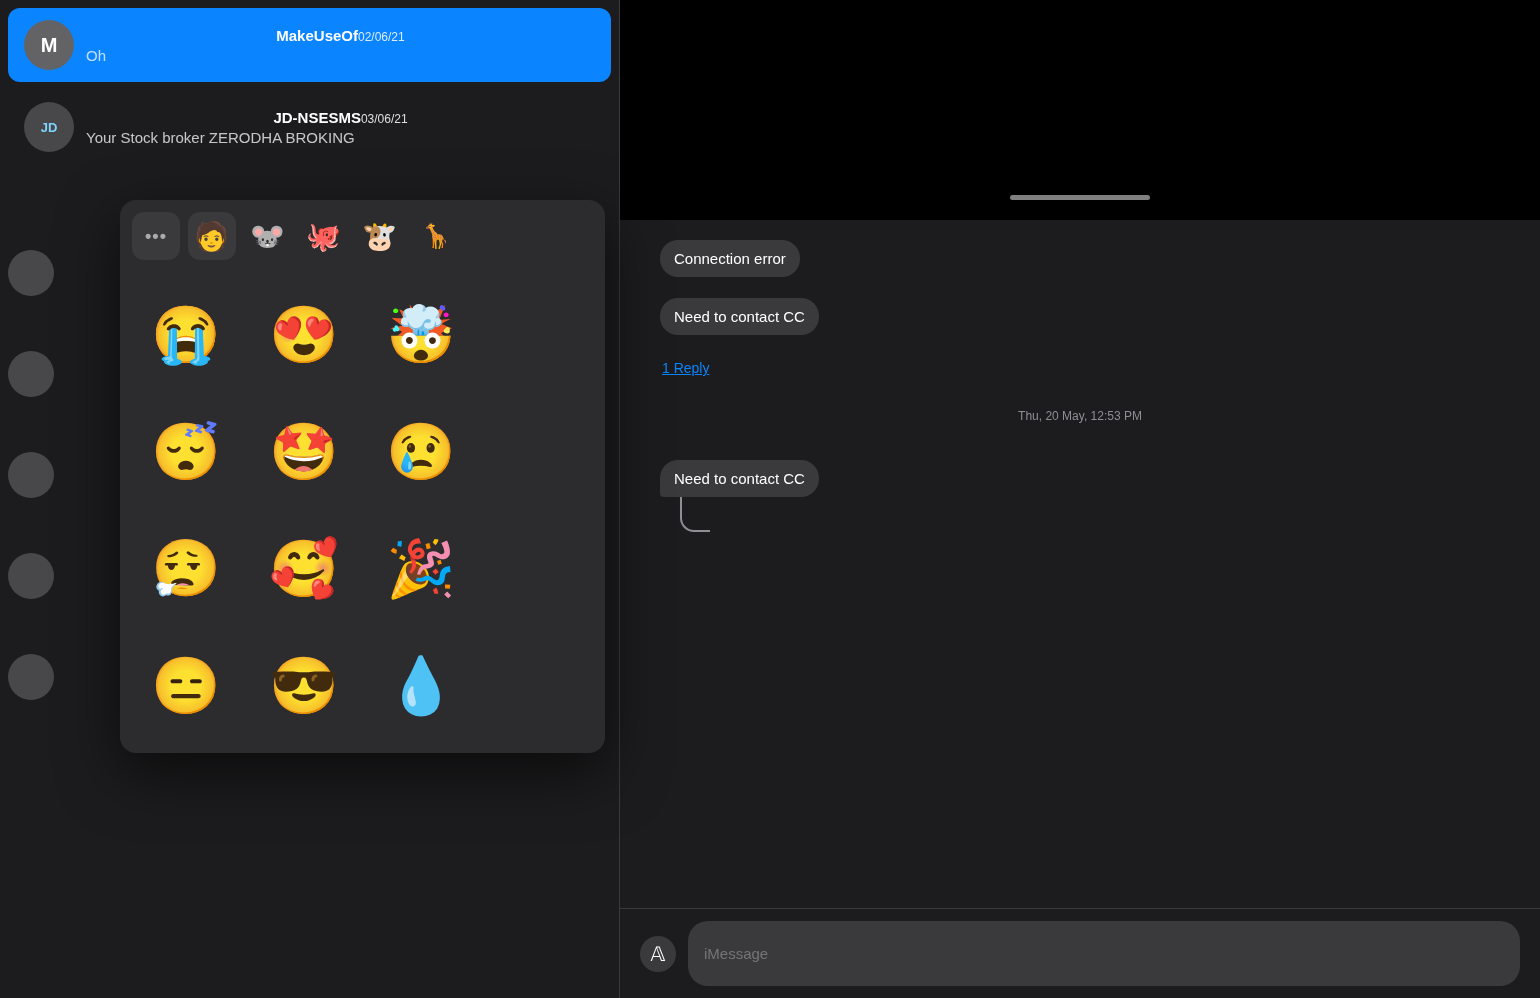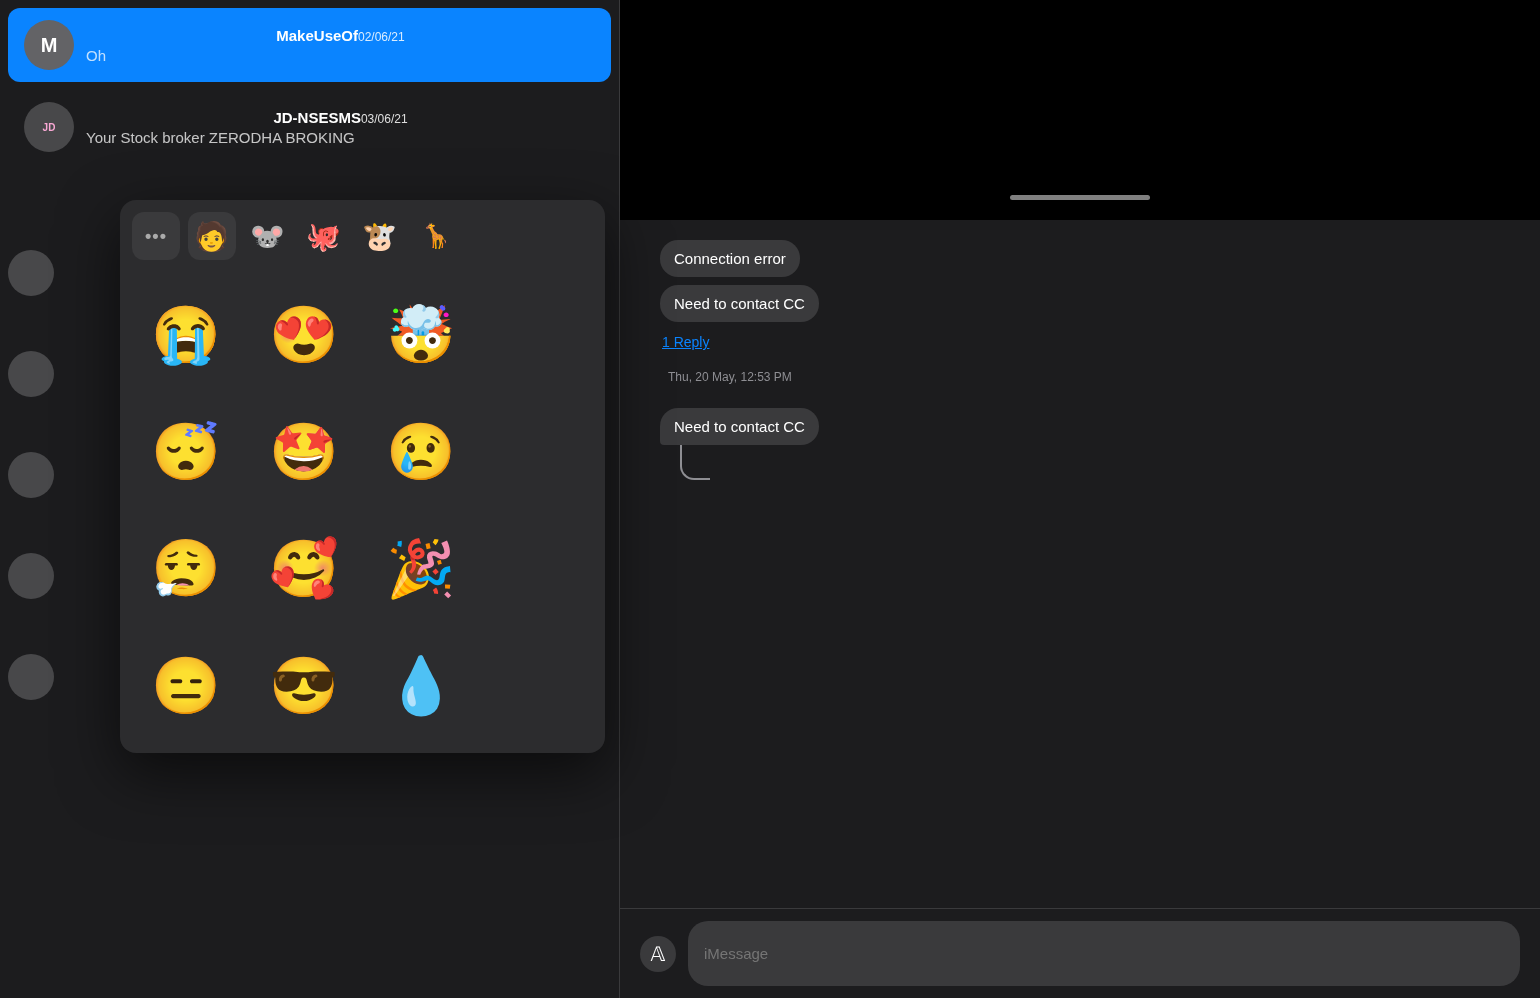--- a/index.html
+++ b/index.html
@@ -194,21 +194,21 @@
       background: rgba(255,255,255,0.5);
       border-radius: 3px;
     }
 
     
     .messages-area {
       flex: 1;
       padding: 20px 40px;
       display: flex;
       flex-direction: column;
-      gap: 8px;
+      gap: 21px;
       overflow: hidden;
     }
 
     
     .bubble-incoming {
       align-self: flex-start;
       background: #3a3a3c;
       color: white;
       padding: 10px 14px;
       border-radius: 18px;
@@ -220,21 +220,21 @@
       color: #0a84ff;
       font-size: 14px;
       font-weight: 500;
       cursor: pointer;
       margin-top: 4px;
       margin-left: 2px;
       text-decoration: underline;
     }
 
     .timestamp {
-      text-align: left;
+      text-align: center;
       font-size: 12px;
       color: #8e8e93;
       margin: 12px 8px 8px;
     }
 
     
     .thread-container {
       display: flex;
       flex-direction: column;
       align-items: flex-start;
@@ -325,21 +325,21 @@
       <div class="conversation-content">
         <div class="conversation-header">
           <span class="conversation-name">MakeUseOf</span>
           <span class="conversation-date">02/06/21</span>
         </div>
         <div class="conversation-preview">Oh</div>
       </div>
     </div>
 
     <div class="conversation-item unselected">
-      <div class="avatar gray" style="font-size:10px; color:#f9a8d4;">JD</div>
+      <div class="avatar gray" style="font-size:13px; color:#7dd3fc;">JD</div>
       <div class="conversation-content">
         <div class="conversation-header">
           <span class="conversation-name">JD-NSESMS</span>
           <span class="conversation-date">03/06/21</span>
         </div>
         <div class="conversation-preview">Your Stock broker ZERODHA BROKING</div>
       </div>
     </div>
 
     <div class="side-avatars">

